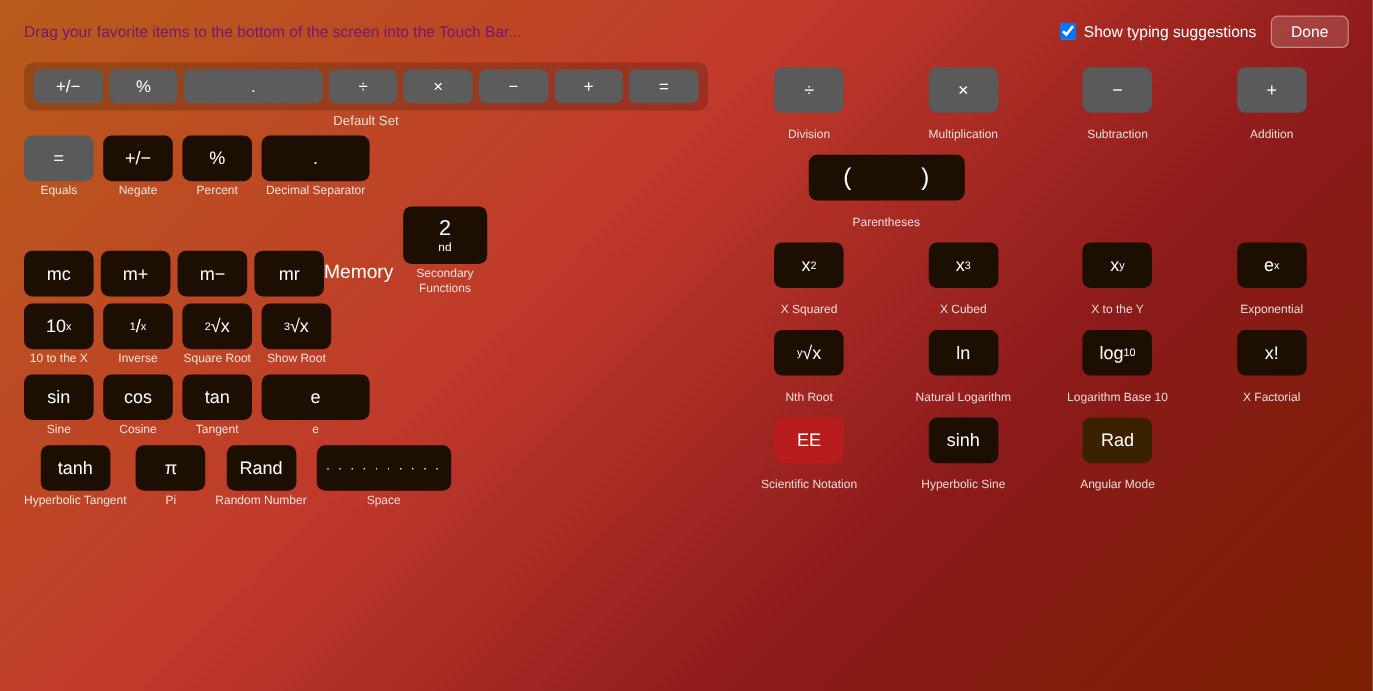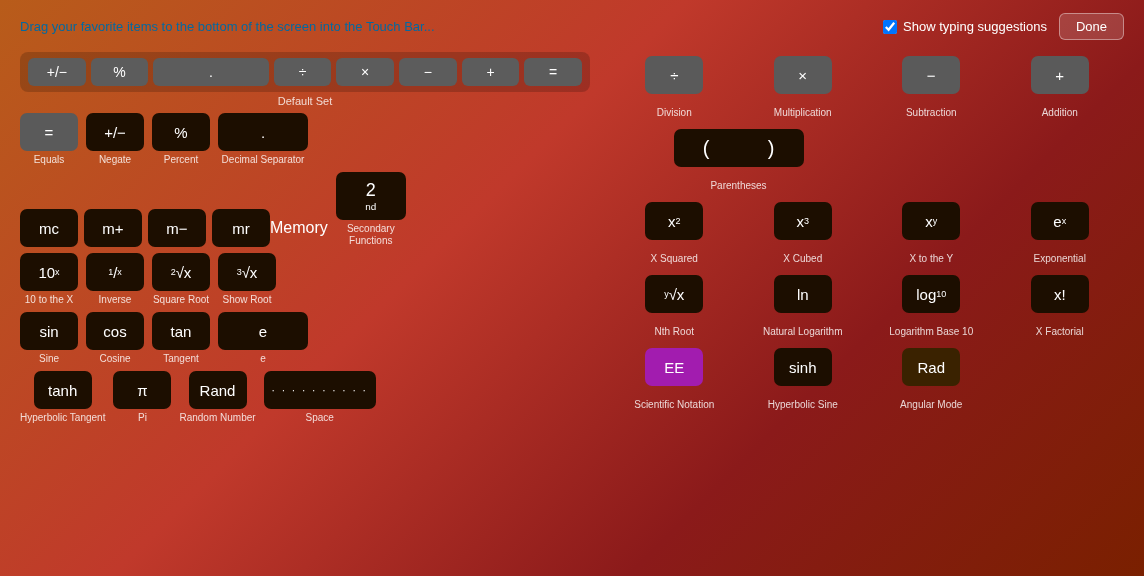--- a/index.html
+++ b/index.html
@@ -17,30 +17,30 @@
     .header {
       display: flex;
       align-items: center;
       justify-content: space-between;
       padding: 10px 20px;
       height: 52px;
     }
     .header-title {
       font-size: 13px;
       font-weight: 400;
-      color: #0369a1;
+      color: #701a75;
     }
     .header-right {
       display: flex;
       align-items: center;
       gap: 12px;
     }
     .checkbox-label {
       display: flex;
-      align-items: flex-end;
+      align-items: flex-start;
       gap: 6px;
       font-size: 13px;
       color: #fff;
     }
     .checkbox-label input { width: 14px; height: 14px; }
     .done-btn {
       background: rgba(255,255,255,0.15);
       border: 1px solid rgba(255,255,255,0.4);
       border-radius: 6px;
       color: #fff;
@@ -363,21 +363,21 @@
     <div class="ri">
       <button class="b">log<sub style="font-size:0.6em">10</sub></button>
       <span class="lbl">Logarithm Base 10</span>
     </div>
     <div class="ri">
       <button class="b">x!</button>
       <span class="lbl">X Factorial</span>
     </div>
 
     <div class="ri">
-      <button class="b" style="background:#a21caf;">EE</button>
+      <button class="b" style="background:#b91c1c;">EE</button>
       <span class="lbl">Scientific Notation</span>
     </div>
     <div class="ri">
       <button class="b">sinh</button>
       <span class="lbl">Hyperbolic Sine</span>
     </div>
     <div class="ri">
       <button class="b" style="background:#3a2200;">Rad</button>
       <span class="lbl">Angular Mode</span>
     </div>

